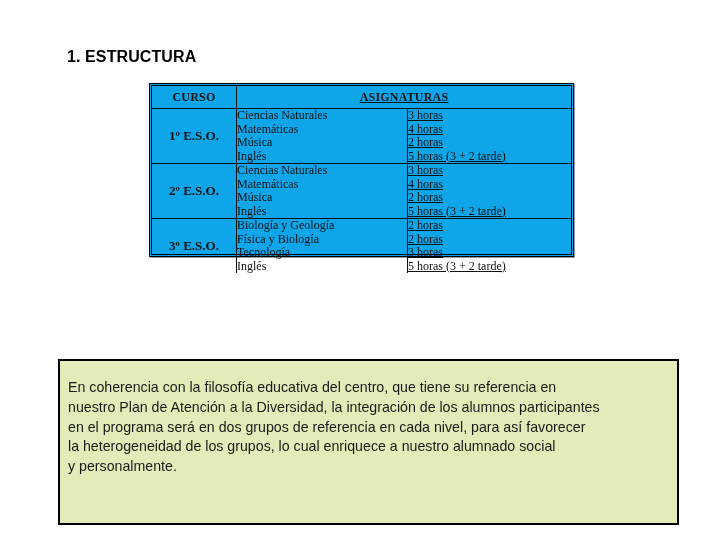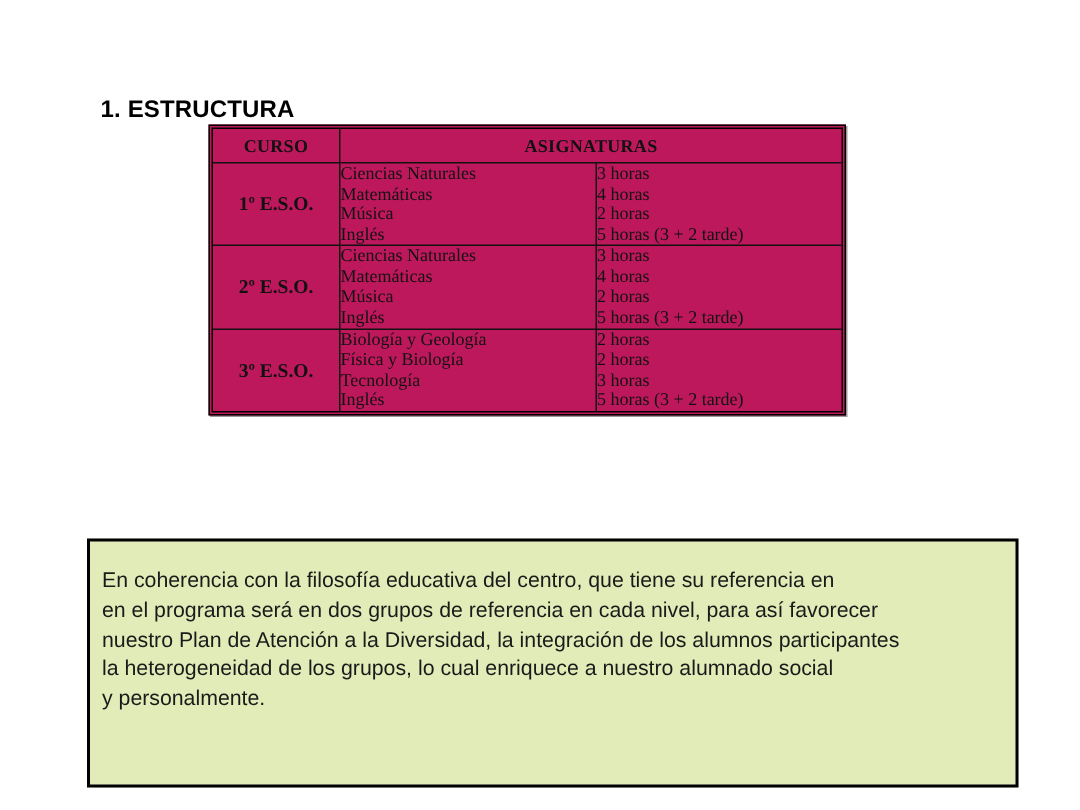--- a/index.html
+++ b/index.html
@@ -16,47 +16,46 @@
     }
     .title {
       position: absolute;
       left: 67px;
       top: 48px;
       font-family: "Liberation Sans", sans-serif;
       font-weight: bold;
       font-size: 16px;
       color: #000;
       letter-spacing: 0.1px;
-      margin-top: 17px;
     }
     .table-wrap {
       position: absolute;
-      left: 139px;
+      left: 149px;
       top: 83px;
       width: 425px;
-      height: 194px;
-      background: #be185d;
+      height: 174px;
+      background: #0ea5e9;
       border: 3px double #000;
       box-sizing: border-box;
       box-shadow: 1px 1px 0 #9a9a9a;
     }
     table.struct {
       border-collapse: collapse;
       width: 100%;
       height: 100%;
       font-family: "Liberation Serif", serif;
       color: #111;
     }
     table.struct td, table.struct th {
       border: 1px solid #111;
       padding: 0;
     }
     table.struct tr:first-child th { border-top: none; }
     table.struct tr td:first-child, table.struct tr th:first-child { border-left: none; }
-    table.struct tr td:last-child, table.struct tr th:last-child { border-right: none; }
+    table.struct tr td:last-child, table.struct tr th:last-child { border-right: none; text-decoration: underline; }
     table.struct tr:last-child td { border-bottom: none; }
     th.hcurso, th.hasig {
       height: 22px;
       font-weight: bold;
       font-size: 12px;
       text-align: center;
       letter-spacing: 0.2px;
     }
     th.hcurso { width: 84px; }
     td.curso {
@@ -162,18 +161,18 @@
         <span class="line">5 horas (3 + 2 tarde)</span>
       </td>
     </tr>
   </tbody>
     </table>
 </div>
 
 <div class="note-box">
   <p class="note-text">
     <span class="line">En coherencia con la filosofía educativa del centro, que tiene su referencia en</span>
+    <span class="line">nuestro Plan de Atención a la Diversidad, la integración de los alumnos participantes</span>
     <span class="line">en el programa será en dos grupos de referencia en cada nivel, para así favorecer</span>
-    <span class="line">nuestro Plan de Atención a la Diversidad, la integración de los alumnos participantes</span>
     <span class="line">la heterogeneidad de los grupos, lo cual enriquece a nuestro alumnado social</span>
     <span class="line">y personalmente.</span>
   </p>
 </div>
 
 </body></html>

